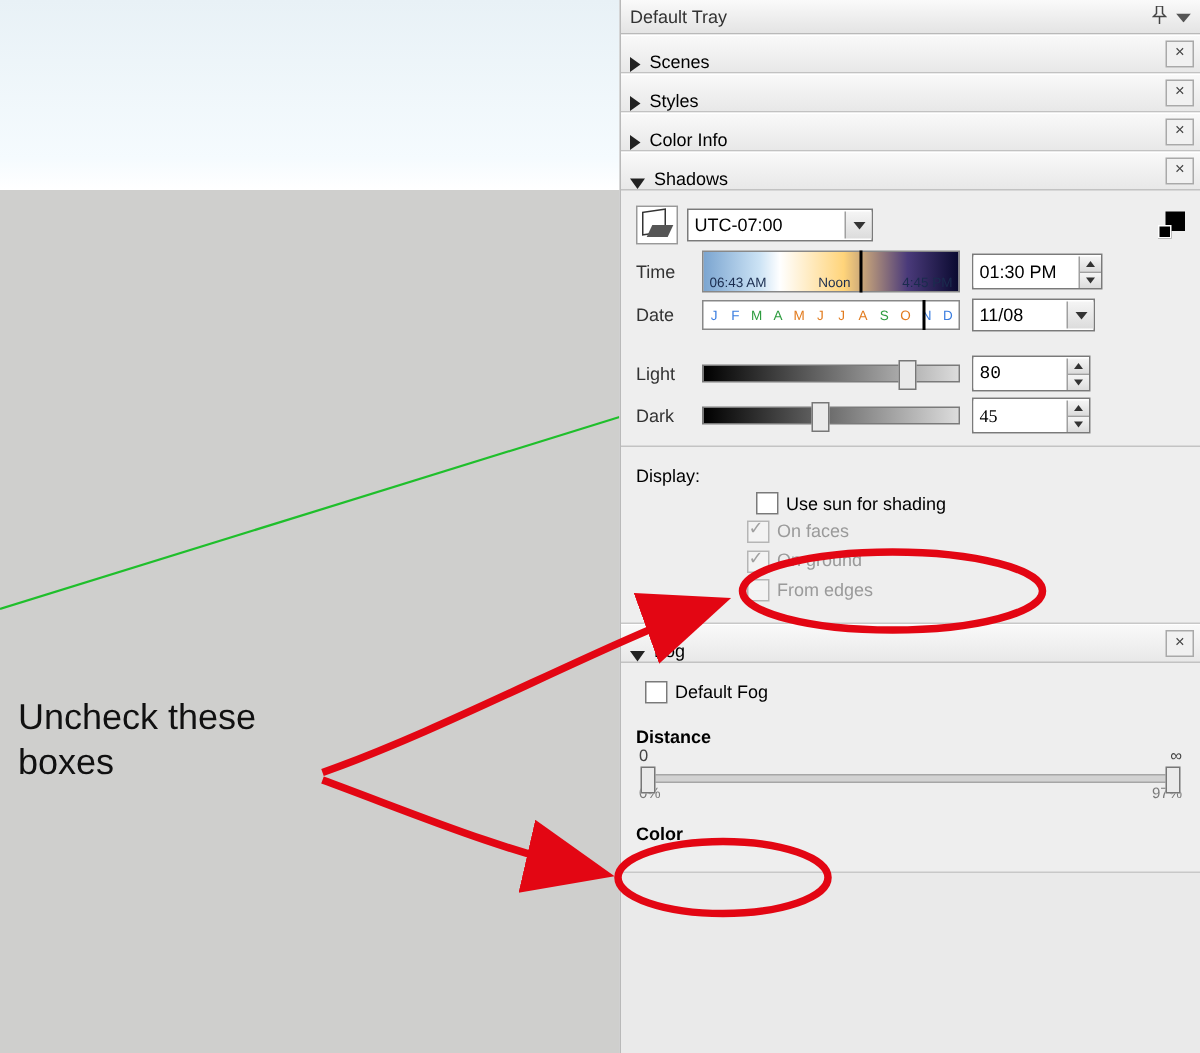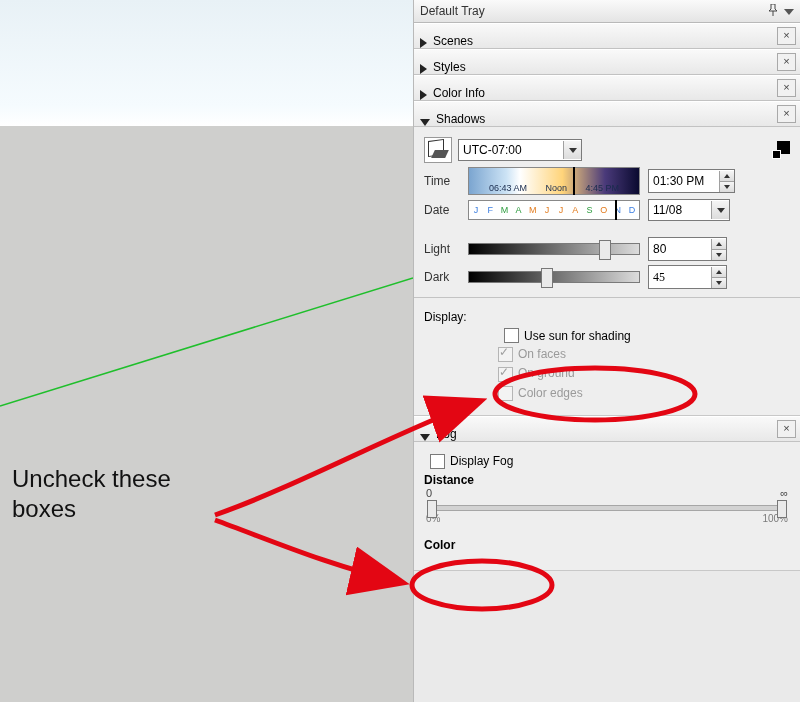--- a/index.html
+++ b/index.html
@@ -27,21 +27,21 @@
 .shadow-icon:after{content:"";position:absolute;left:8px;top:12px;width:14px;height:8px;background:#555;transform:skewX(-25deg)}
 .select{display:flex;align-items:center;border:1px solid #7a7a7a;background:#fff;height:20px}
 .select input{border:none;height:18px;padding:0 4px;font-family:inherit;font-size:12px;outline:none;background:transparent}
 .select .sel-btn{width:17px;height:18px;border-left:1px solid #a0a0a0;background:linear-gradient(to bottom,#f5f5f5,#dcdcdc);display:flex;align-items:center;justify-content:center}
 .sel-btn .caret{width:0;height:0;border-left:4px solid transparent;border-right:4px solid transparent;border-top:5px solid #333}
 .toggle-det{margin-left:auto;width:18px;height:18px;position:relative}
 .toggle-det .blk{width:13px;height:13px;background:#000;position:absolute;top:0;right:0}
 .toggle-det .blk2{width:7px;height:7px;background:#000;position:absolute;bottom:0;left:0;border:1px solid #fff}
 
 .time-slider{width:170px;height:26px;border:1px solid #888;background:linear-gradient(to right,#7ba5d0 0%,#cce3f5 22%,#fff 30%,#ffd47a 55%,#4a3a7a 80%,#0a0a30 100%);position:relative;margin-right:8px}
-.time-slider .tick-labels{position:absolute;bottom:1px;left:0;right:0;display:flex;justify-content:space-between;padding:0 20px;font-size:9px;color:#1a2c4e}
+.time-slider .tick-labels{position:absolute;bottom:1px;left:0;right:0;display:flex;justify-content:space-between;padding:0 4px;font-size:9px;color:#1a2c4e}
 .time-slider .pointer{position:absolute;top:-1px;width:2px;height:28px;background:#000}
 .date-slider{width:170px;height:18px;border:1px solid #888;background:#fff;position:relative;margin-right:8px;display:flex}
 .date-slider .pointer{position:absolute;top:-1px;width:2px;height:20px;background:#000}
 .mlabel{flex:1;text-align:center;font-size:9px;line-height:18px}
 .mlabel.or{color:#e27b1e}.mlabel.bl{color:#3a7de0}.mlabel.gr{color:#2d9c3f}
 .spin{display:flex;align-items:center;border:1px solid #7a7a7a;background:#fff;height:22px}
 .spin input{border:none;width:62px;padding:0 4px;height:20px;font-family:inherit;font-size:12px;outline:none}
 .spin .spins{display:flex;flex-direction:column;width:14px;border-left:1px solid #a0a0a0}
 .spin .sp{height:10px;background:linear-gradient(to bottom,#f5f5f5,#dcdcdc);display:flex;align-items:center;justify-content:center}
 .spin .sp+.sp{border-top:1px solid #a0a0a0}
@@ -176,21 +176,21 @@
     </div>
 
     <div style="height:8px"></div>
 
     <div class="row">
       <div class="row-label">Light</div>
       <div class="ld-slider">
           <div class="thumb" style="left:130px"></div>
         </div>
       <div class="spin">
-        <input style="width: 54px;" value="80">
+        <input style="width: 54px; font-family: Liberation Mono, monospace;" value="80">
         <div class="spins">
             <div class="sp">
               <div class="ar-up"></div>
             </div>
             <div class="sp">
               <div class="ar-dn"></div>
             </div>
           </div>
       </div>
     </div>
@@ -219,46 +219,46 @@
       <span>Display:</span>
     </div>
 
     <div class="row" style="margin-left:80px">
       <span class="chk"></span>
       <span>Use sun for shading</span>
     </div>
     <div class="display-opts">
       <div class="opt"><span class="chk disabled checked"></span><span class="disabled-text">On faces</span></div>
       <div class="opt"><span class="chk disabled checked"></span><span class="disabled-text">On ground</span></div>
-      <div class="opt"><span class="chk disabled"></span><span class="disabled-text">Color edges</span></div>
+      <div class="opt"><span class="chk disabled"></span><span class="disabled-text">From edges</span></div>
     </div>
   </div>
 
   <div class="panel-header">
     <span class="tri tri-down"></span>
     <span>Fog</span>
     <span class="close-btn"></span>
   </div>
   <div class="panel-body" style="padding-bottom:18px">
     <div class="row" style="margin-left:6px;margin-top:6px">
       <span class="chk"></span>
-      <span>Display Fog</span>
-    </div>
-    <div style="font-weight:bold;margin-top:4px">Distance</div>
+      <span>Default Fog</span>
+    </div>
+    <div style="font-weight:bold;margin-top:15px">Distance</div>
     <div class="dist-labels">
       <span>0</span>
       <span>∞</span>
     </div>
     <div class="dist-track">
       <div class="t1" style="left:-2px"></div>
         <div class="t2" style="right:-2px"></div>
     </div>
     <div class="dist-sub">
       <span>0%</span>
-      <span>100%</span>
+      <span>97%</span>
     </div>
     <div style="font-weight:bold;margin-top:14px">Color</div>
   </div>
 </div>
 
 <svg id="overlay" width="800" height="702">
   <defs>
       <marker id="ah" markerWidth="12" markerHeight="12" refX="10" refY="5" orient="auto">
         <path d="M0 0 L12 5 L0 10 z" fill="#e30613"></path>
       </marker>

